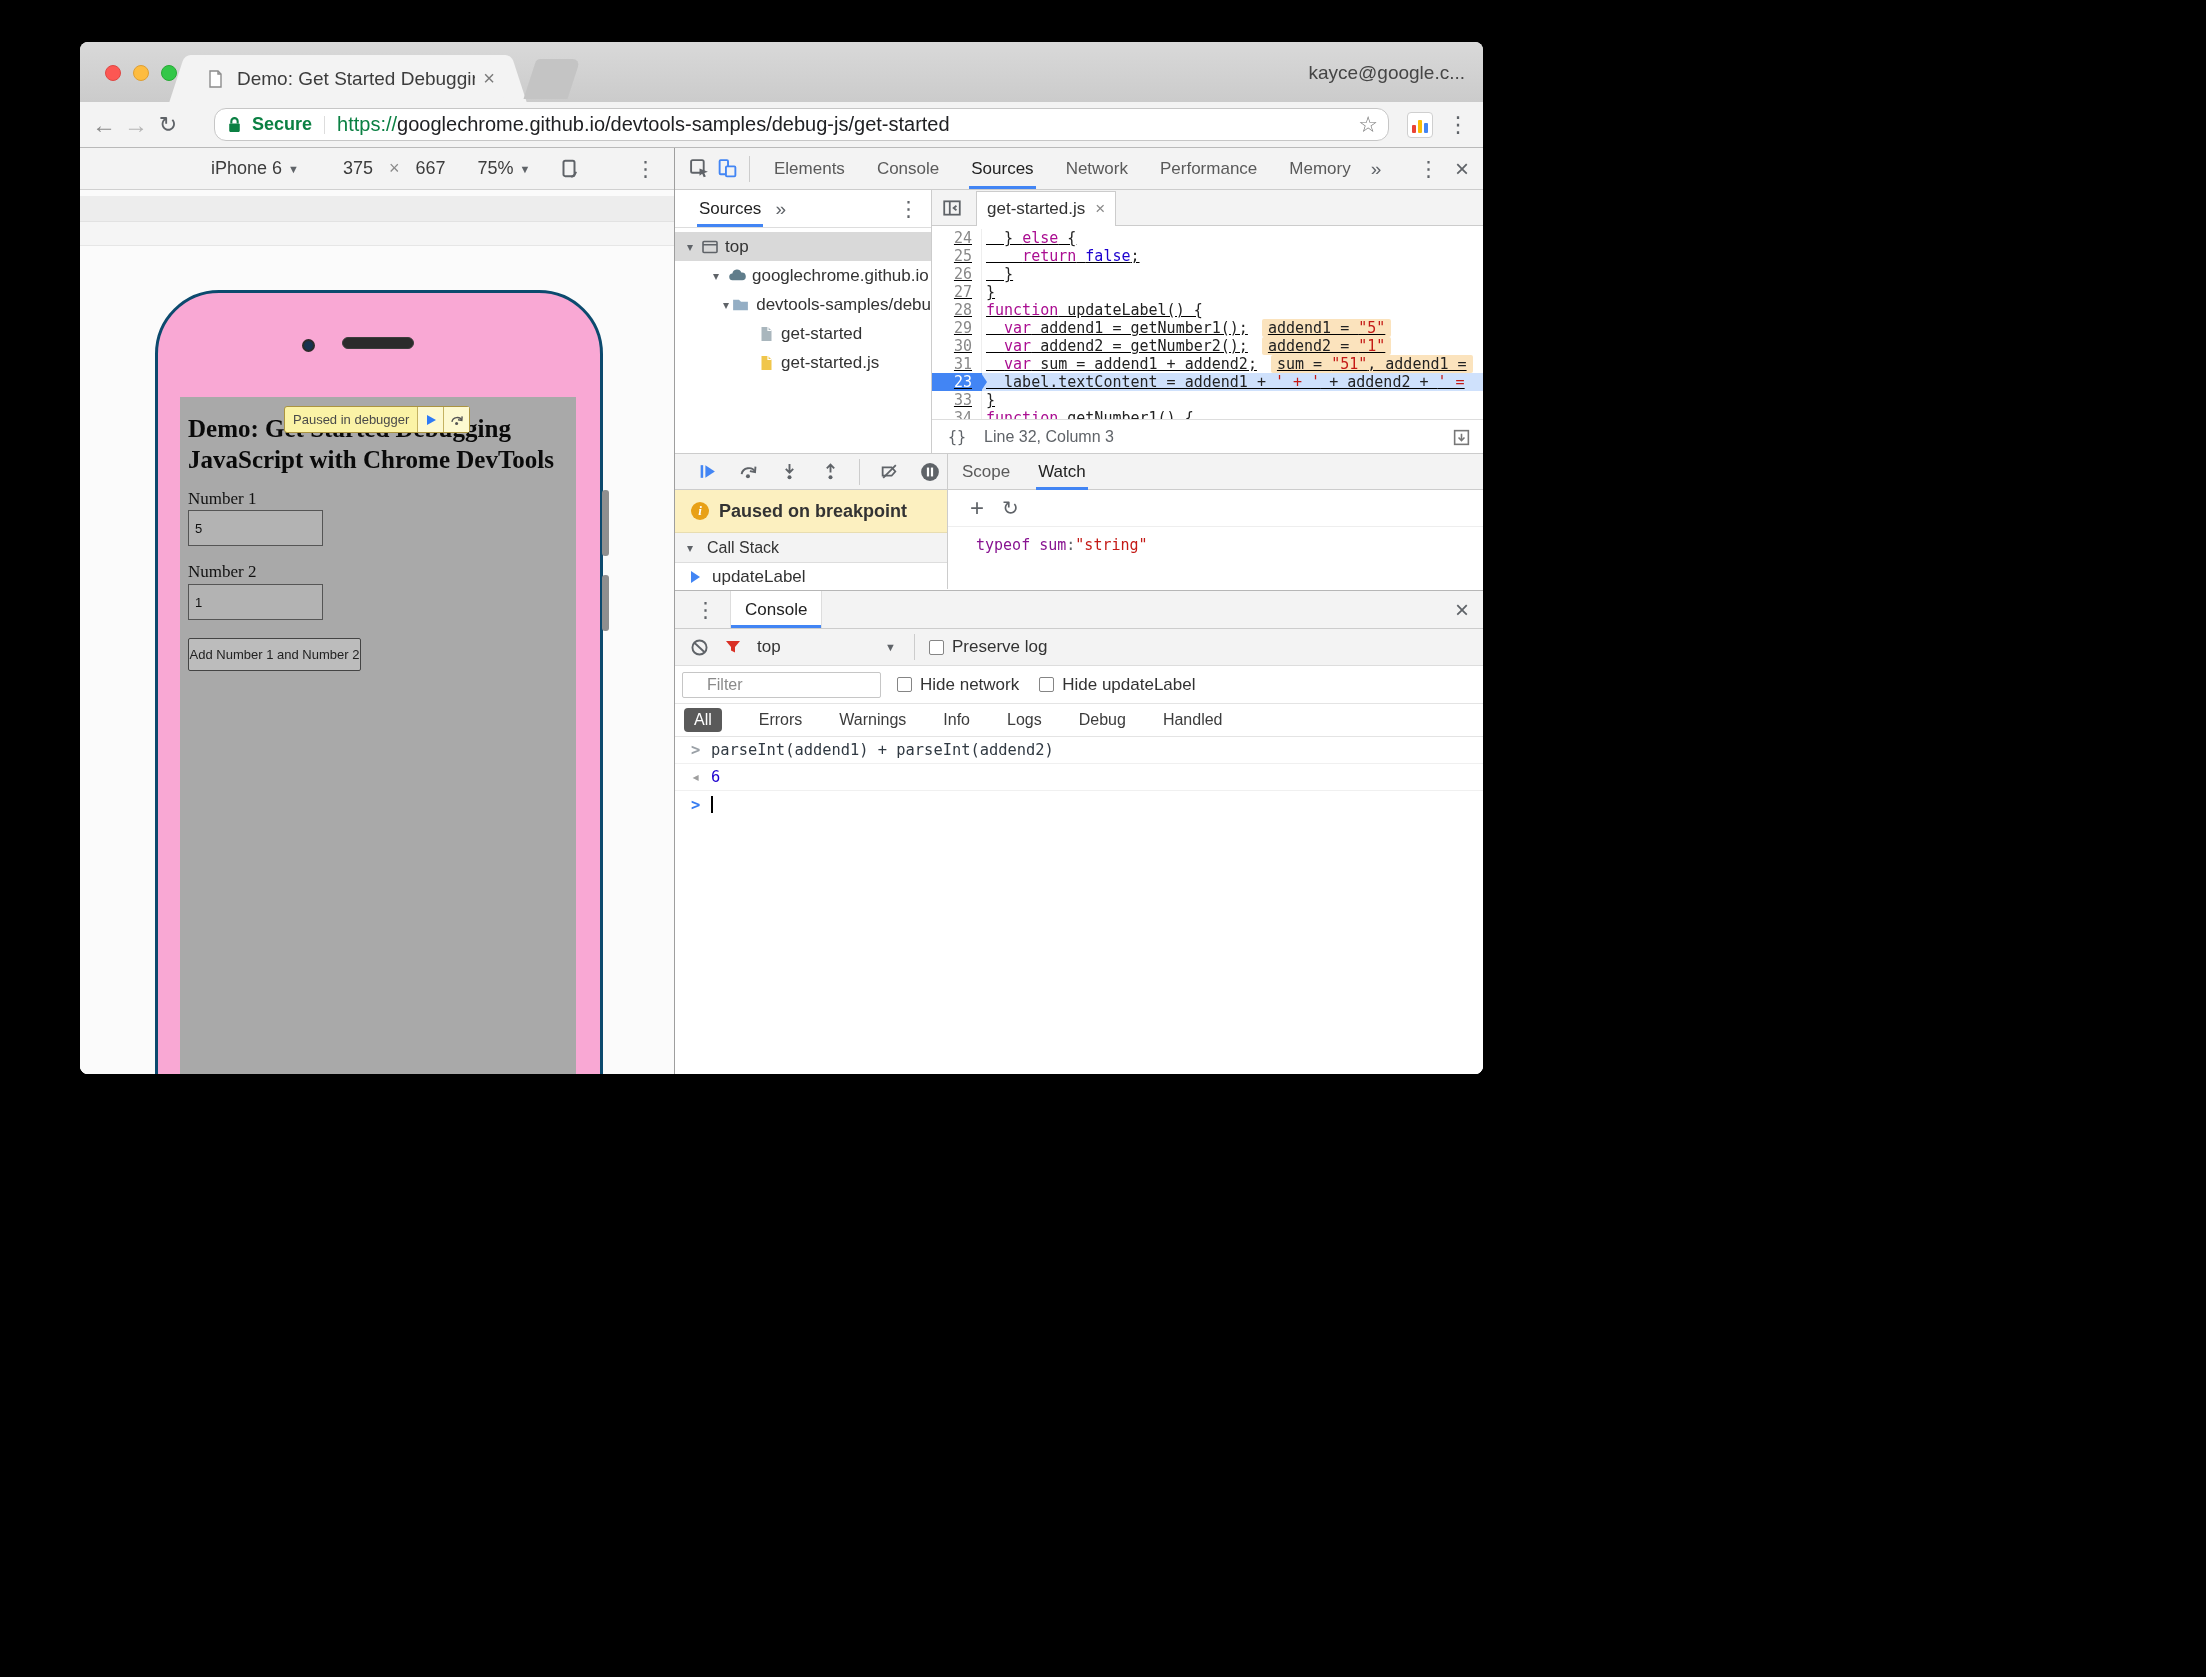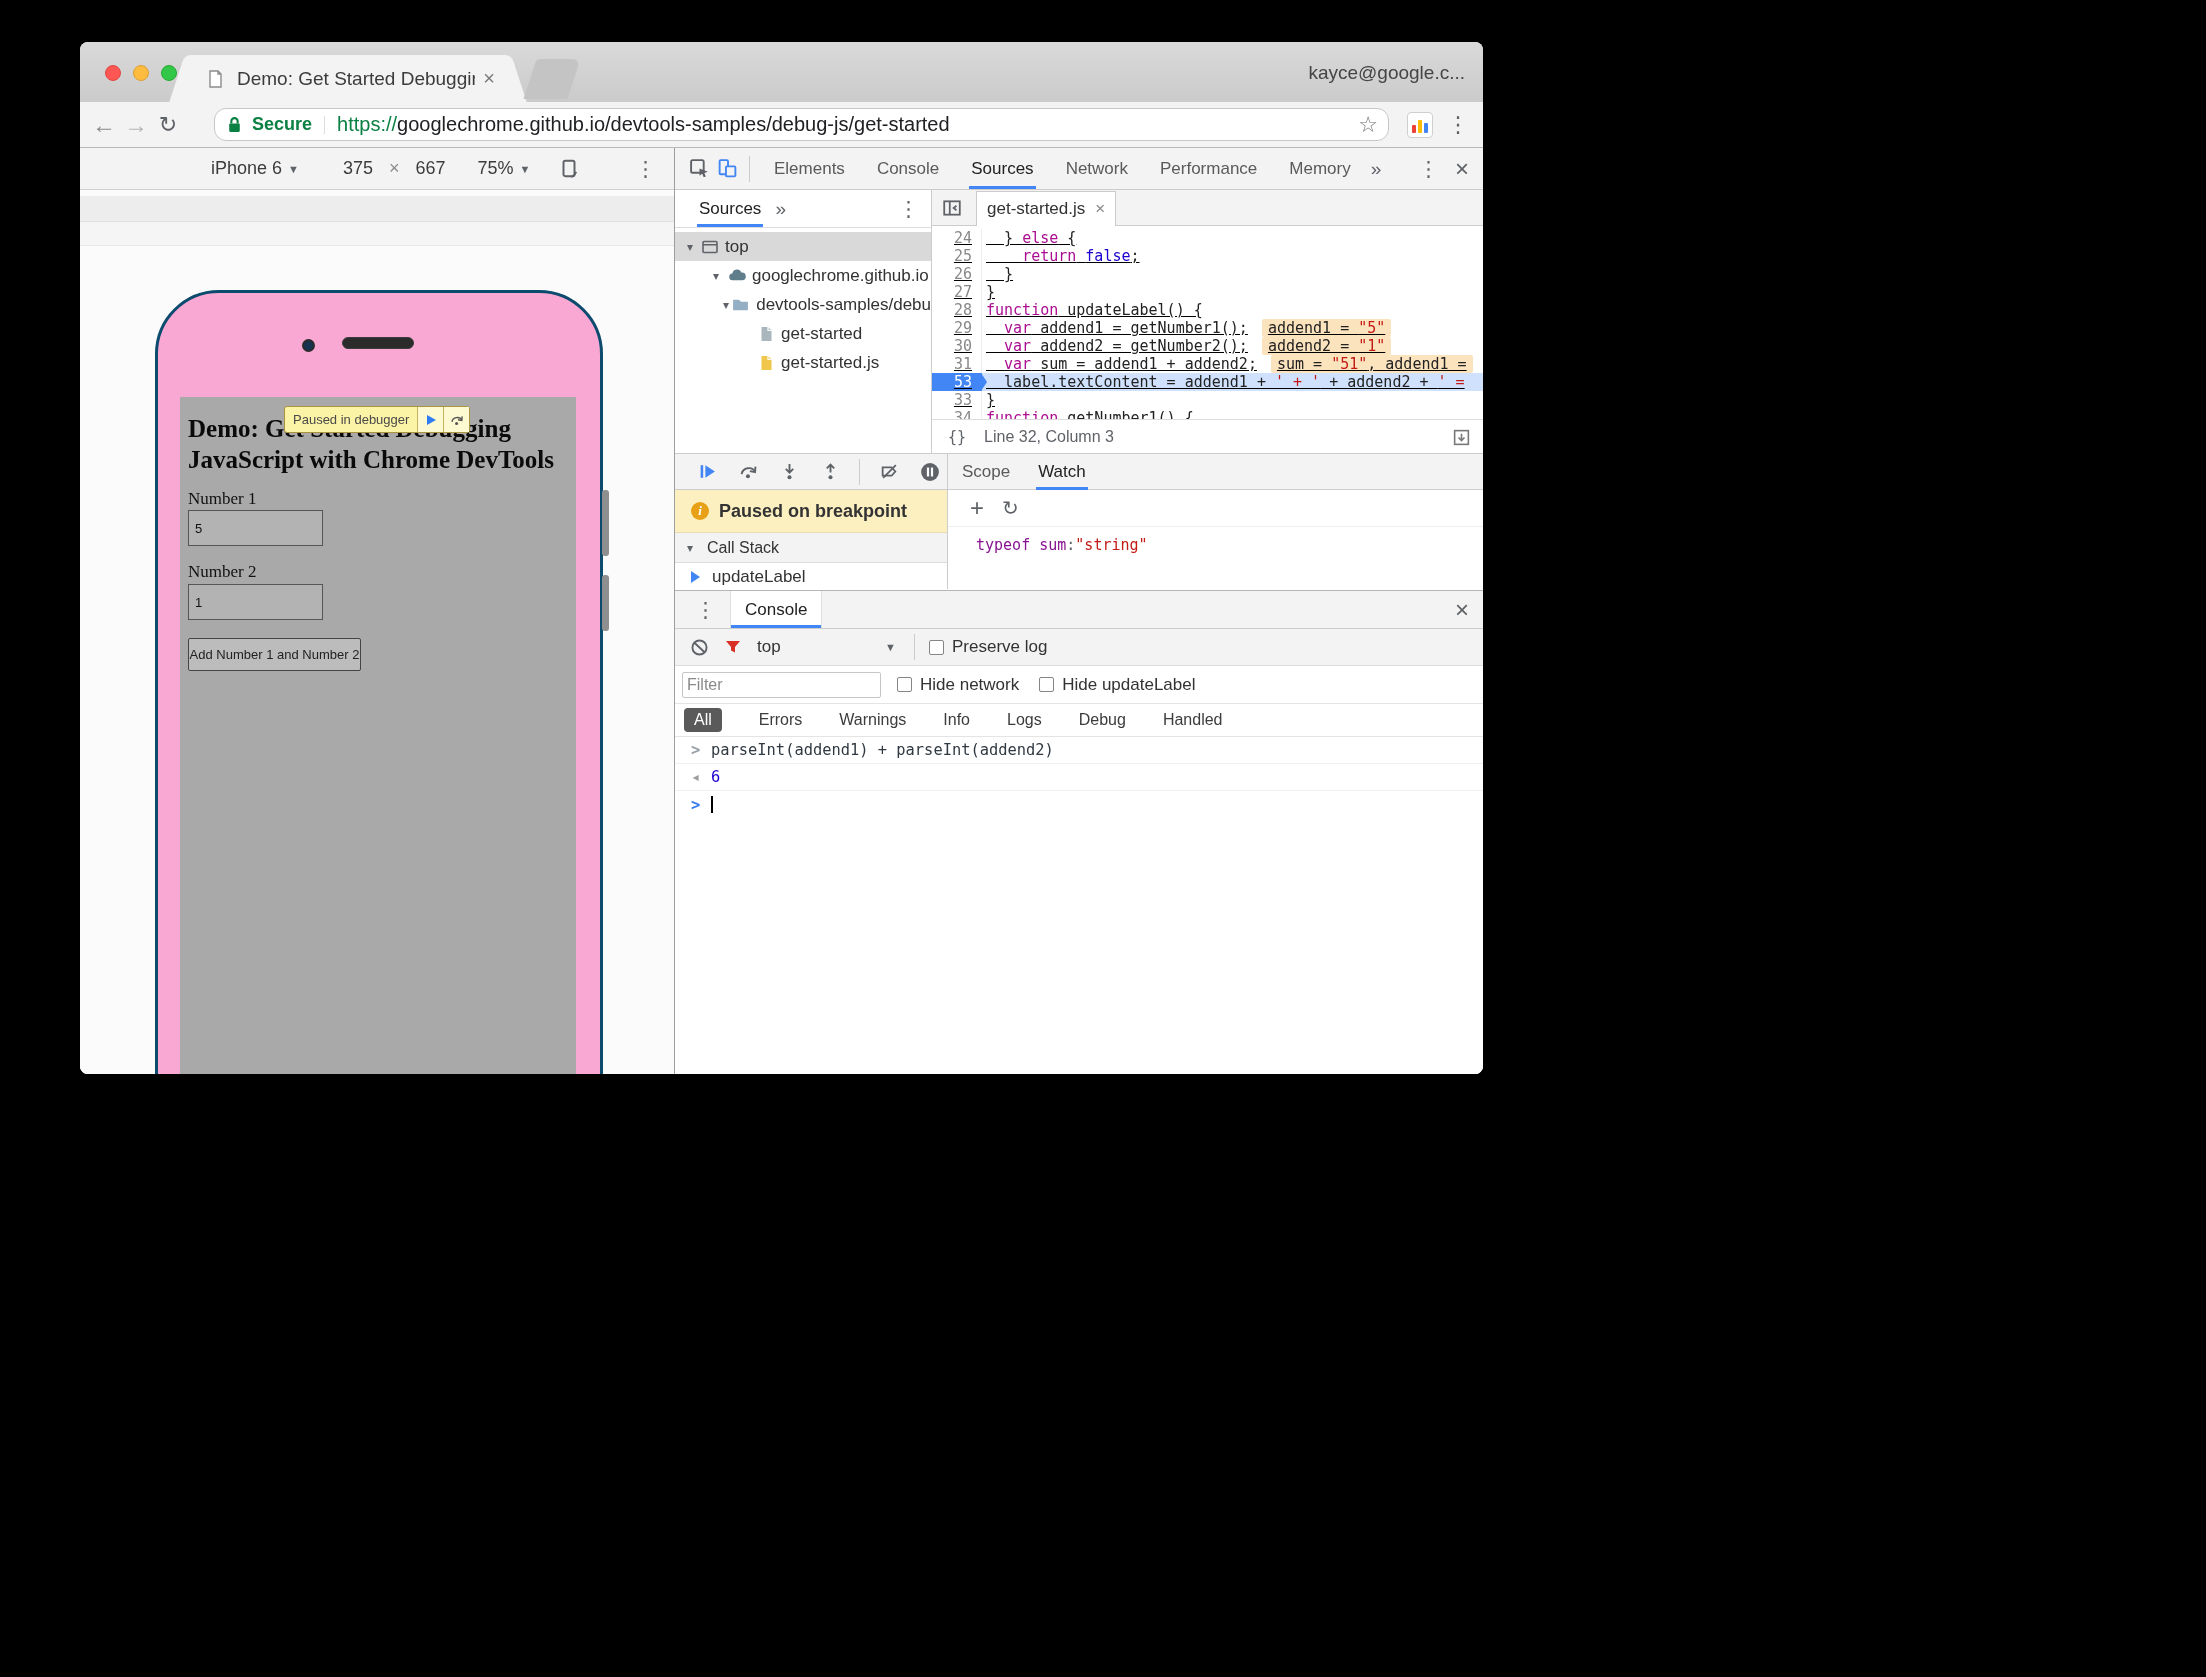--- a/index.html
+++ b/index.html
@@ -185,21 +185,21 @@
   .c-toolbar2 { height:38px; background:#fff; border-bottom:1px solid #e4e4e4; display:flex; align-items:center; }
   .c-levels { height:33px; background:#fff; border-bottom:1px solid #e4e4e4; display:flex; align-items:center;
               font-size:16px; color:#3c3c3c; gap:37px; padding-left:9px; }
   .pill { padding:3px 10px; border-radius:4px; }
   .pill.active { background:#5a5a5a; color:#fff; }
   .ctx { display:flex; align-items:center; width:149px; margin-left:10px; font-size:17px; color:#333; }
   .ctx .dd-arrow { margin-left:auto; font-size:11px; color:#5f6368; margin-right:10px; }
   .cbox { width:15px; height:15px; border:1px solid #858585; border-radius:2px; background:#fff; flex:none; }
   .clabel { font-size:17px; color:#333; margin-left:8px; }
   .filter-input { width:199px; height:26px; margin-left:7px; border:1px solid #c6c6c6; border-radius:2px;
-                  font-size:16px; padding:0 4px; color:#333; font-family:"Liberation Sans", sans-serif; }
+                  font-size:16px; padding:0 24px; color:#333; font-family:"Liberation Sans", sans-serif; }
   .filter-input::placeholder { color:#8a8a8a; }
   .c-log { font-family:"DejaVu Sans Mono", monospace; font-size:15.4px; color:#303942; }
   .crow { min-height:27px; display:flex; align-items:center; border-bottom:1px solid #f0f0f0; padding-left:16px; }
   .chev { width:20px; flex:none; font-weight:700; }
   .chev.echo { color:#9aa0a6; }
   .chev.result { color:#9e9e9e; font-weight:400; }
   .chev.prompt { color:#367cf1; }
   .resval { color:#1c00cf; }
   .caret { display:inline-block; width:1.5px; height:17px; background:#000; }
 
@@ -402,21 +402,21 @@
 
         <div class="code">
             <div class="code-row"><span class="gutter">24</span><span class="line-text"><span class="tok-p">  } </span><span class="tok-k">else</span><span class="tok-p"> {</span></span></div>
             <div class="code-row"><span class="gutter">25</span><span class="line-text"><span class="tok-p">    </span><span class="tok-k">return</span><span class="tok-p"> </span><span class="tok-a">false</span><span class="tok-p">;</span></span></div>
             <div class="code-row"><span class="gutter">26</span><span class="line-text"><span class="tok-p">  }</span></span></div>
             <div class="code-row"><span class="gutter">27</span><span class="line-text"><span class="tok-p">}</span></span></div>
             <div class="code-row"><span class="gutter">28</span><span class="line-text"><span class="tok-k">function</span><span class="tok-p"> updateLabel() {</span></span></div>
             <div class="code-row"><span class="gutter">29</span><span class="line-text"><span class="tok-p">  </span><span class="tok-k">var</span><span class="tok-p"> addend1 = getNumber1();</span><span class="inline-widget"><span class="tok-p">addend1 = </span><span class="tok-s">"5"</span></span></span></div>
             <div class="code-row"><span class="gutter">30</span><span class="line-text"><span class="tok-p">  </span><span class="tok-k">var</span><span class="tok-p"> addend2 = getNumber2();</span><span class="inline-widget"><span class="tok-p">addend2 = </span><span class="tok-s">"1"</span></span></span></div>
             <div class="code-row"><span class="gutter">31</span><span class="line-text"><span class="tok-p">  </span><span class="tok-k">var</span><span class="tok-p"> sum = addend1 + addend2;</span><span class="inline-widget"><span class="tok-p">sum = </span><span class="tok-s">"51"</span><span class="tok-p">, addend1 =</span></span></span></div>
-            <div class="code-row exec"><span class="gutter">53</span><span class="line-text"><span class="tok-p">  label.textContent = addend1 + </span><span class="tok-s">' + '</span><span class="tok-p"> + addend2 + </span><span class="tok-s">' =</span></span></div>
+            <div class="code-row exec"><span class="gutter">23</span><span class="line-text"><span class="tok-p">  label.textContent = addend1 + </span><span class="tok-s">' + '</span><span class="tok-p"> + addend2 + </span><span class="tok-s">' =</span></span></div>
             <div class="code-row"><span class="gutter">33</span><span class="line-text"><span class="tok-p">}</span></span></div>
             <div class="code-row"><span class="gutter">34</span><span class="line-text"><span class="tok-k">function</span><span class="tok-p"> getNumber1() {</span></span></div>
           </div>
 
         <div class="ed-status">
           <span class="braces">{}</span>
           <span class="pos">Line 32, Column 3</span>
           <span class="right-ic">
             <svg width="19" height="19" viewBox="0 0 18 18">
               <rect x="2.5" y="2.5" width="13" height="13" fill="none" stroke="#777" stroke-width="1.5"></rect>

